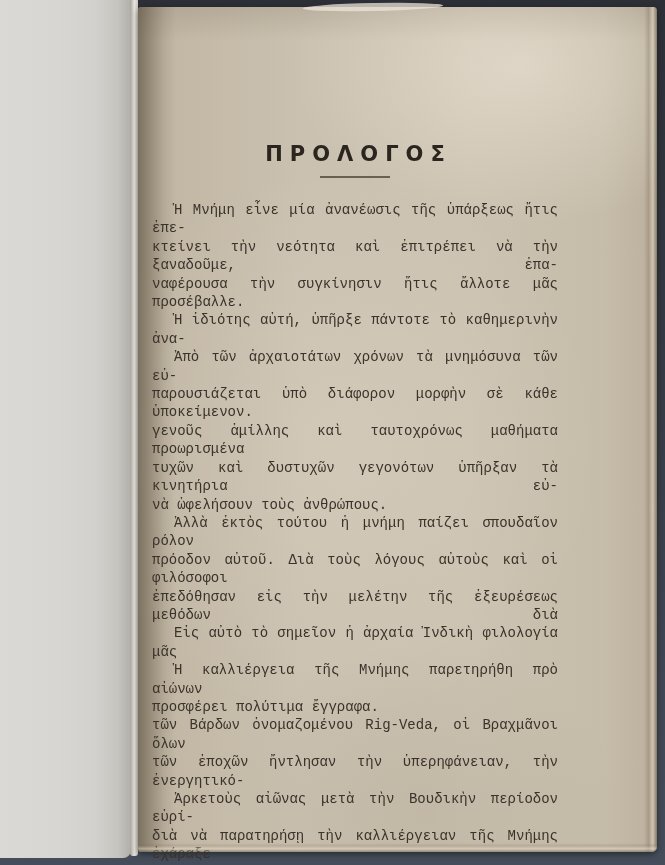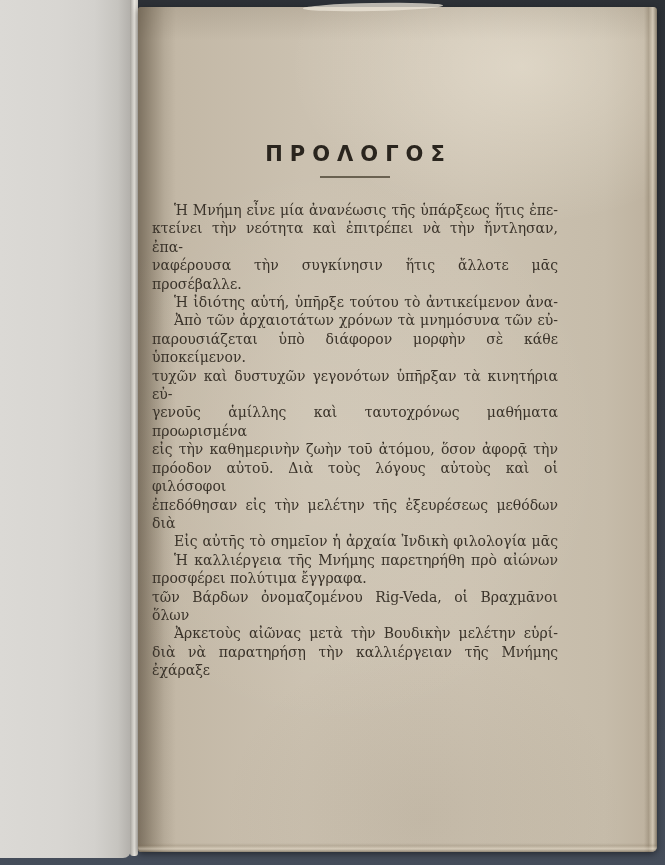--- a/index.html
+++ b/index.html
@@ -93,55 +93,58 @@
   }
   .body-text {
     margin-top: 23px;
     font-size: 14px;
     line-height: 18.4px;
     color: #3a332a;
   }
   .line {
     text-align: justify;
     text-align-last: justify;
+    font-family: Liberation Mono, monospace;
   }
   .line.para-first { text-indent: 22px; }
   .line.para-last  { text-align-last: left; }
 </style>
 </head>
 <body>
 
 <div class="scene">
   <div class="left-page"></div>
   <div class="gutter-edge"></div>
 
   <div class="right-page">
     <div class="top-sliver"></div>
     <div class="gutter-shadow"></div>
 
     <div class="content">
       <h1 class="title">ΠΡΟΛΟΓΟΣ</h1>
       <div class="title-rule"></div>
       <div class="body-text">
           <div class="line para-first">Ἡ Μνήμη εἶνε μία ἀνανέωσις τῆς ὑπάρξεως ἥτις ἐπε-</div>
-          <div class="line">κτείνει τὴν νεότητα καὶ ἐπιτρέπει νὰ τὴν ἤντλησαν, ἐπα-</div>
+          <div class="line">κτείνει τὴν νεότητα καὶ ἐπιτρέπει νὰ τὴν ξαναδοῦμε, ἐπα-</div>
           <div class="line para-last">ναφέρουσα τὴν συγκίνησιν ἥτις ἄλλοτε μᾶς προσέβαλλε.</div>
-          <div class="line para-first">Ἡ ἰδιότης αὑτή, ὑπῆρξε τούτου τὸ ἀντικείμενον ἀνα-</div>
+          <div class="line para-first">Ἡ ἰδιότης αὑτή, ὑπῆρξε πάντοτε τὸ καθημερινὴν ἀνα-</div>
           <div class="line para-first">Ἀπὸ τῶν ἀρχαιοτάτων χρόνων τὰ μνημόσυνα τῶν εὐ-</div>
           <div class="line para-last">παρουσιάζεται ὑπὸ διάφορον μορφὴν σὲ κάθε ὑποκείμενον.</div>
+          <div class="line">γενοῦς ἁμίλλης καὶ ταυτοχρόνως μαθήματα προωρισμένα</div>
           <div class="line">τυχῶν καὶ δυστυχῶν γεγονότων ὑπῆρξαν τὰ κινητήρια εὐ-</div>
-          <div class="line">γενοῦς ἁμίλλης καὶ ταυτοχρόνως μαθήματα προωρισμένα</div>
-          <div class="line">εἰς τὴν καθημερινὴν ζωὴν τοῦ ἀτόμου, ὅσον ἀφορᾷ τὴν</div>
+          <div class="line para-last">νὰ ὠφελήσουν τοὺς ἀνθρώπους.</div>
+          <div class="line para-first">Ἀλλὰ ἐκτὸς τούτου ἡ μνήμη παίζει σπουδαῖον ρόλον</div>
           <div class="line">πρόοδον αὐτοῦ. Διὰ τοὺς λόγους αὐτοὺς καὶ οἱ φιλόσοφοι</div>
           <div class="line">ἐπεδόθησαν εἰς τὴν μελέτην τῆς ἐξευρέσεως μεθόδων διὰ</div>
-          <div class="line para-first">Εἰς αὐτῆς τὸ σημεῖον ἡ ἀρχαία Ἰνδικὴ φιλολογία μᾶς</div>
+          <div class="line para-first">Εἰς αὐτὸ τὸ σημεῖον ἡ ἀρχαία Ἰνδικὴ φιλολογία μᾶς</div>
           <div class="line para-first">Ἡ καλλιέργεια τῆς Μνήμης παρετηρήθη πρὸ αἰώνων</div>
           <div class="line para-last">προσφέρει πολύτιμα ἔγγραφα.</div>
           <div class="line">τῶν Βάρδων ὀνομαζομένου Rig-Veda, οἱ Βραχμᾶνοι ὅλων</div>
-          <div class="line para-first">Ἀρκετοὺς αἰῶνας μετὰ τὴν Βουδικὴν μελέτην εὑρί-</div>
+          <div class="line">τῶν ἐποχῶν ἤντλησαν τὴν ὑπερηφάνειαν, τὴν ἐνεργητικό-</div>
+          <div class="line para-first">Ἀρκετοὺς αἰῶνας μετὰ τὴν Βουδικὴν περίοδον εὑρί-</div>
           <div class="line">διὰ νὰ παρατηρήσῃ τὴν καλλιέργειαν τῆς Μνήμης ἐχάραξε</div>
         </div>
     </div>
 
     <div class="fore-edge-right"></div>
     <div class="fore-edge-bottom"></div>
   </div>
 </div>
 
 </body></html>

